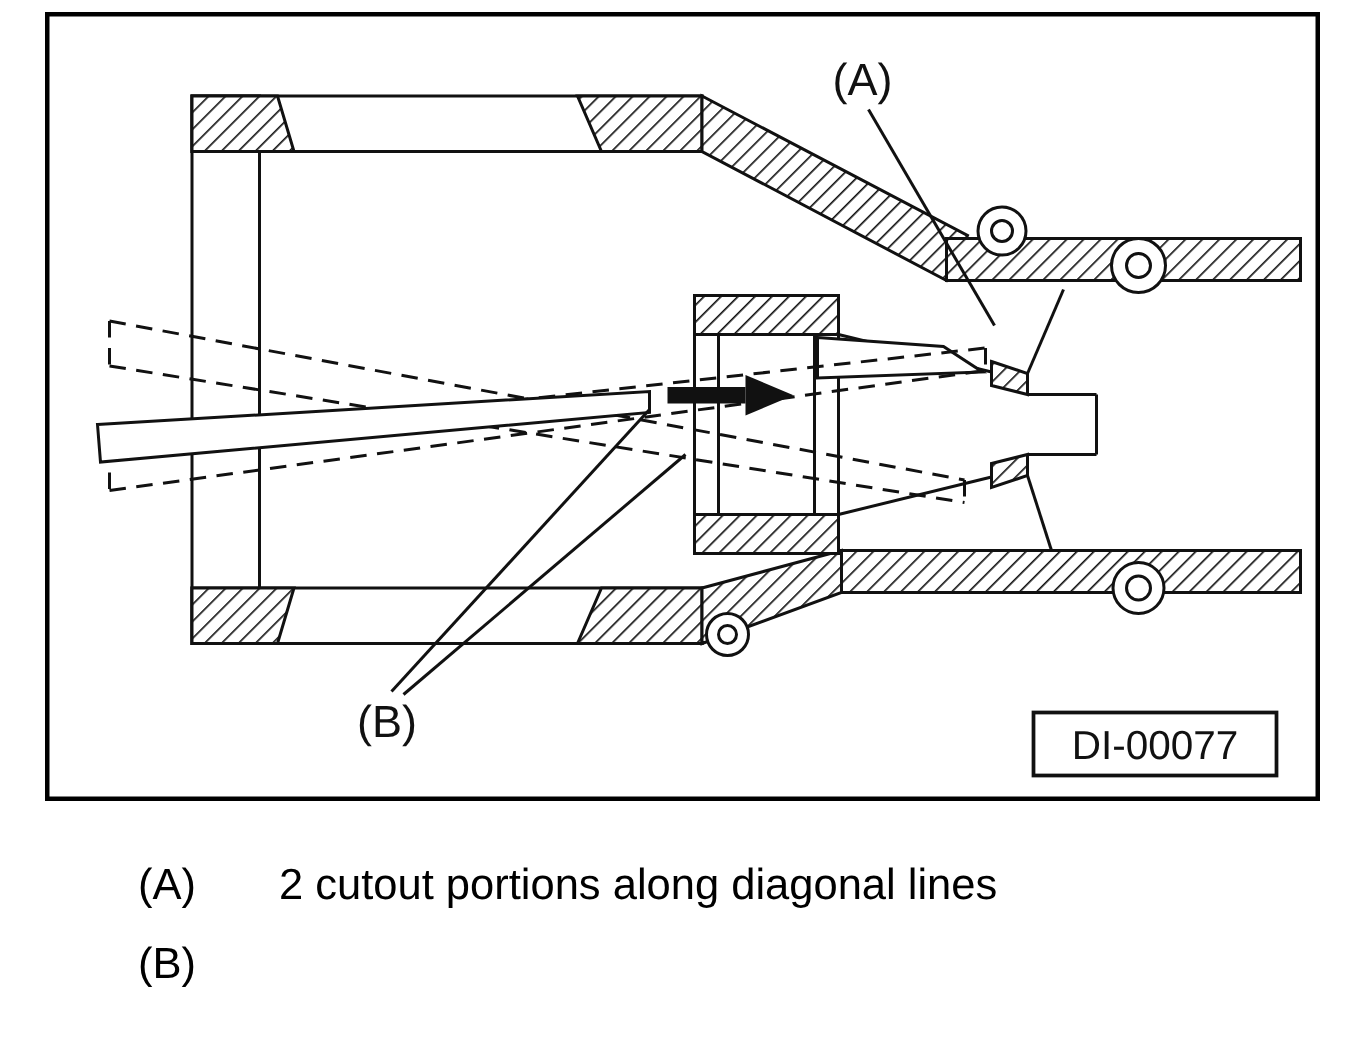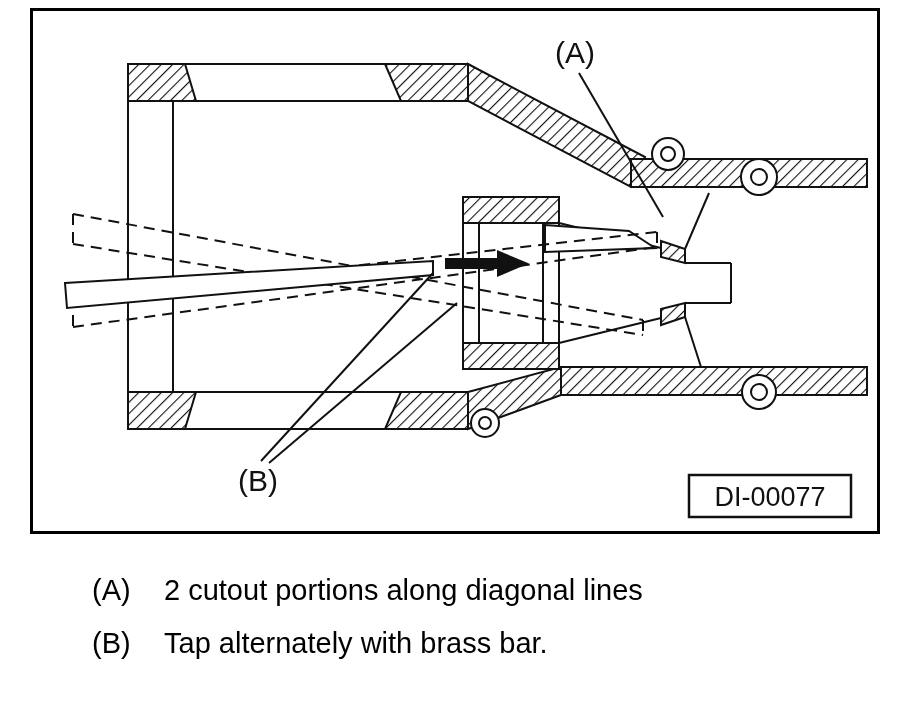--- a/index.html
+++ b/index.html
@@ -38,21 +38,21 @@
     margin-bottom: 17px;
     font-size: 29px;
     line-height: 1.25;
     color: #000;
   }
   .legend-key {
     width: 58px;
     flex: 0 0 58px;
   }
   .legend-text {
-    margin-left: 14px;
+    margin-left: 36px;
   }
   .drawing-text {
     font-family: "Liberation Sans", sans-serif;
     fill: #111;
   }
 </style>
 </head>
 <body>
 
 <div class="page">
@@ -146,17 +146,16 @@
     </svg>
   </div>
 
   <div class="legend">
     <div class="legend-row">
       <span class="legend-key">(A)</span>
       <span class="legend-text">2 cutout portions along diagonal lines</span>
     </div>
     <div class="legend-row">
       <span class="legend-key">(B)</span>
-      <span class="legend-text">Tap alternately with brass bar.</span>
     </div>
   </div>
 
 </div>
 
 </body></html>

